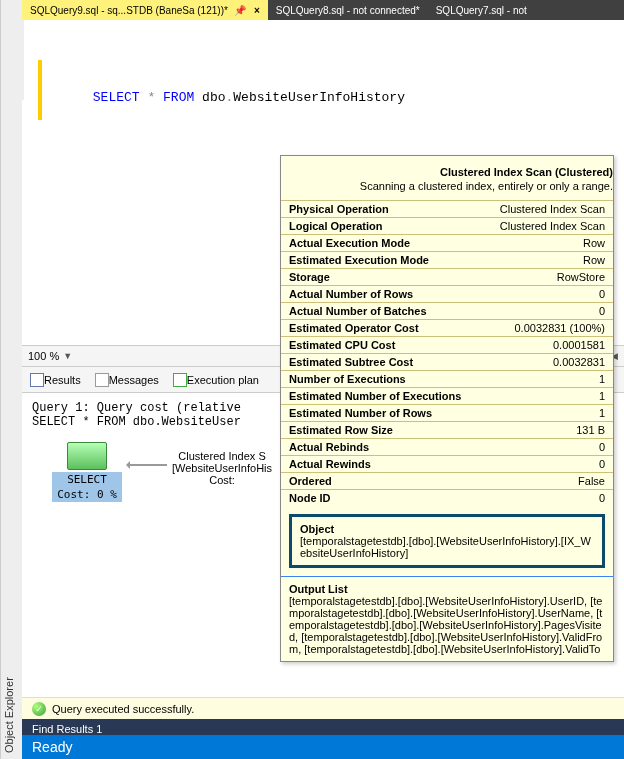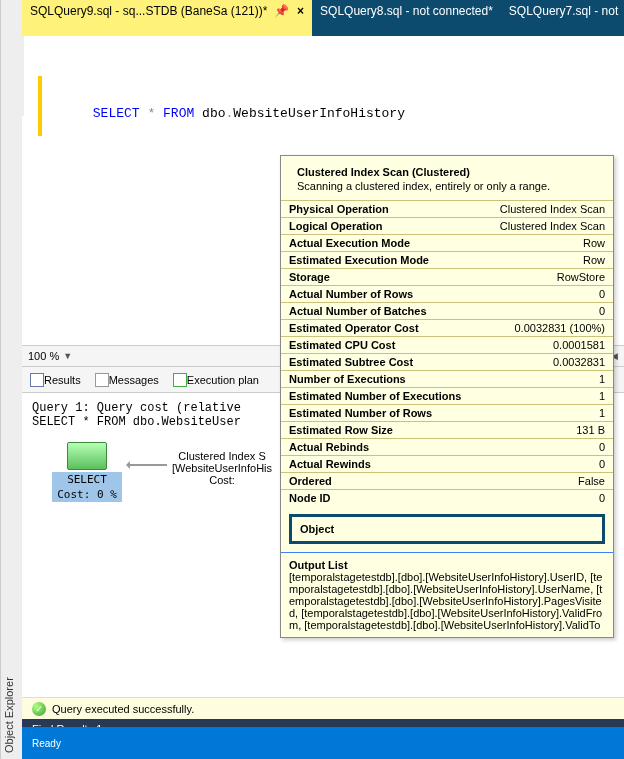--- a/index.html
+++ b/index.html
@@ -22,24 +22,24 @@
     writing-mode: vertical-rl;
     text-orientation: mixed;
     transform: rotate(180deg);
     font-size: 11px;
     color: #333;
     padding: 6px 2px;
     text-align: left;
   }
   .main { position: absolute; left: 22px; top: 0; right: 0; height: 100%; }
   .tabs {
-    height: 36px;
-    background: #0c4a6e;
+    height: 20px;
+    background: #404040;
     display: flex;
-    font-size: 12px;
+    font-size: 10px;
     line-height: 22px;
     overflow: hidden;
   }
   .tab { padding: 0 8px; color: #fff; white-space: nowrap; }
   .tab.active { background: #fff27a; color: #000; }
   .tab.active .close { margin-left: 4px; font-weight: bold; }
   .pin { margin-left: 4px; }
   .editor {
     height: 80px;
     padding: 10px 14px;
@@ -134,42 +134,42 @@
     position: absolute; bottom: 20px; left: 0; right: 0;
     height: 20px;
     background: #293955;
     color: #fff;
     font-size: 11px;
     display: flex; align-items: center;
     padding: 0 10px;
   }
   .ready-bar {
     position: absolute; bottom: 0; left: 0; right: 0;
-    height: 32px;
+    height: 24px;
     background: #0078d7;
     color: #fff;
-    font-size: 10px;
+    font-size: 14px;
     display: flex; align-items: center;
     padding: 0 10px;
   }
   
   .tooltip {
     position: absolute;
     left: 280px; top: 155px;
     width: 334px;
     background: #ffffe1;
     border: 1px solid #888;
     font-size: 11px;
     color: #000;
     z-index: 50;
     box-shadow: 2px 2px 4px rgba(0,0,0,0.2);
   }
   .tooltip .hdr {
-    text-align: left;
-    padding: 10px 16px 8px;
+    text-align: right;
+    padding: 10px 0 8px;
   }
   .tooltip .hdr .title { font-weight: bold; margin-bottom: 2px;}
   .tooltip table { width: 100%; border-collapse: collapse; }
   .tooltip td {
     border-top: 1px solid #ccc07a;
     padding: 2px 8px;
     vertical-align: top;
   }
   .tooltip td.k { font-weight: bold; width: 60%; }
   .tooltip td.v { text-align: right; }
@@ -346,18 +346,19 @@
           <td class="v">False</td>
         </tr>
         <tr>
           <td class="k">Node ID</td>
           <td class="v">0</td>
         </tr>
       </tbody>
   </table>
   <div class="section highlight">
     <div class="stitle">Object</div>
+    <div class="sval">[temporalstagetestdb].[dbo].[WebsiteUserInfoHistory].[IX_WebsiteUserInfoHistory]</div>
   </div>
   <div class="section">
     <div class="stitle">Output List</div>
     <div class="sval">[temporalstagetestdb].[dbo].[WebsiteUserInfoHistory].UserID, [temporalstagetestdb].[dbo].[WebsiteUserInfoHistory].UserName, [temporalstagetestdb].[dbo].[WebsiteUserInfoHistory].PagesVisited, [temporalstagetestdb].[dbo].[WebsiteUserInfoHistory].ValidFrom, [temporalstagetestdb].[dbo].[WebsiteUserInfoHistory].ValidTo</div>
   </div>
 </div>
 
 </body></html>

